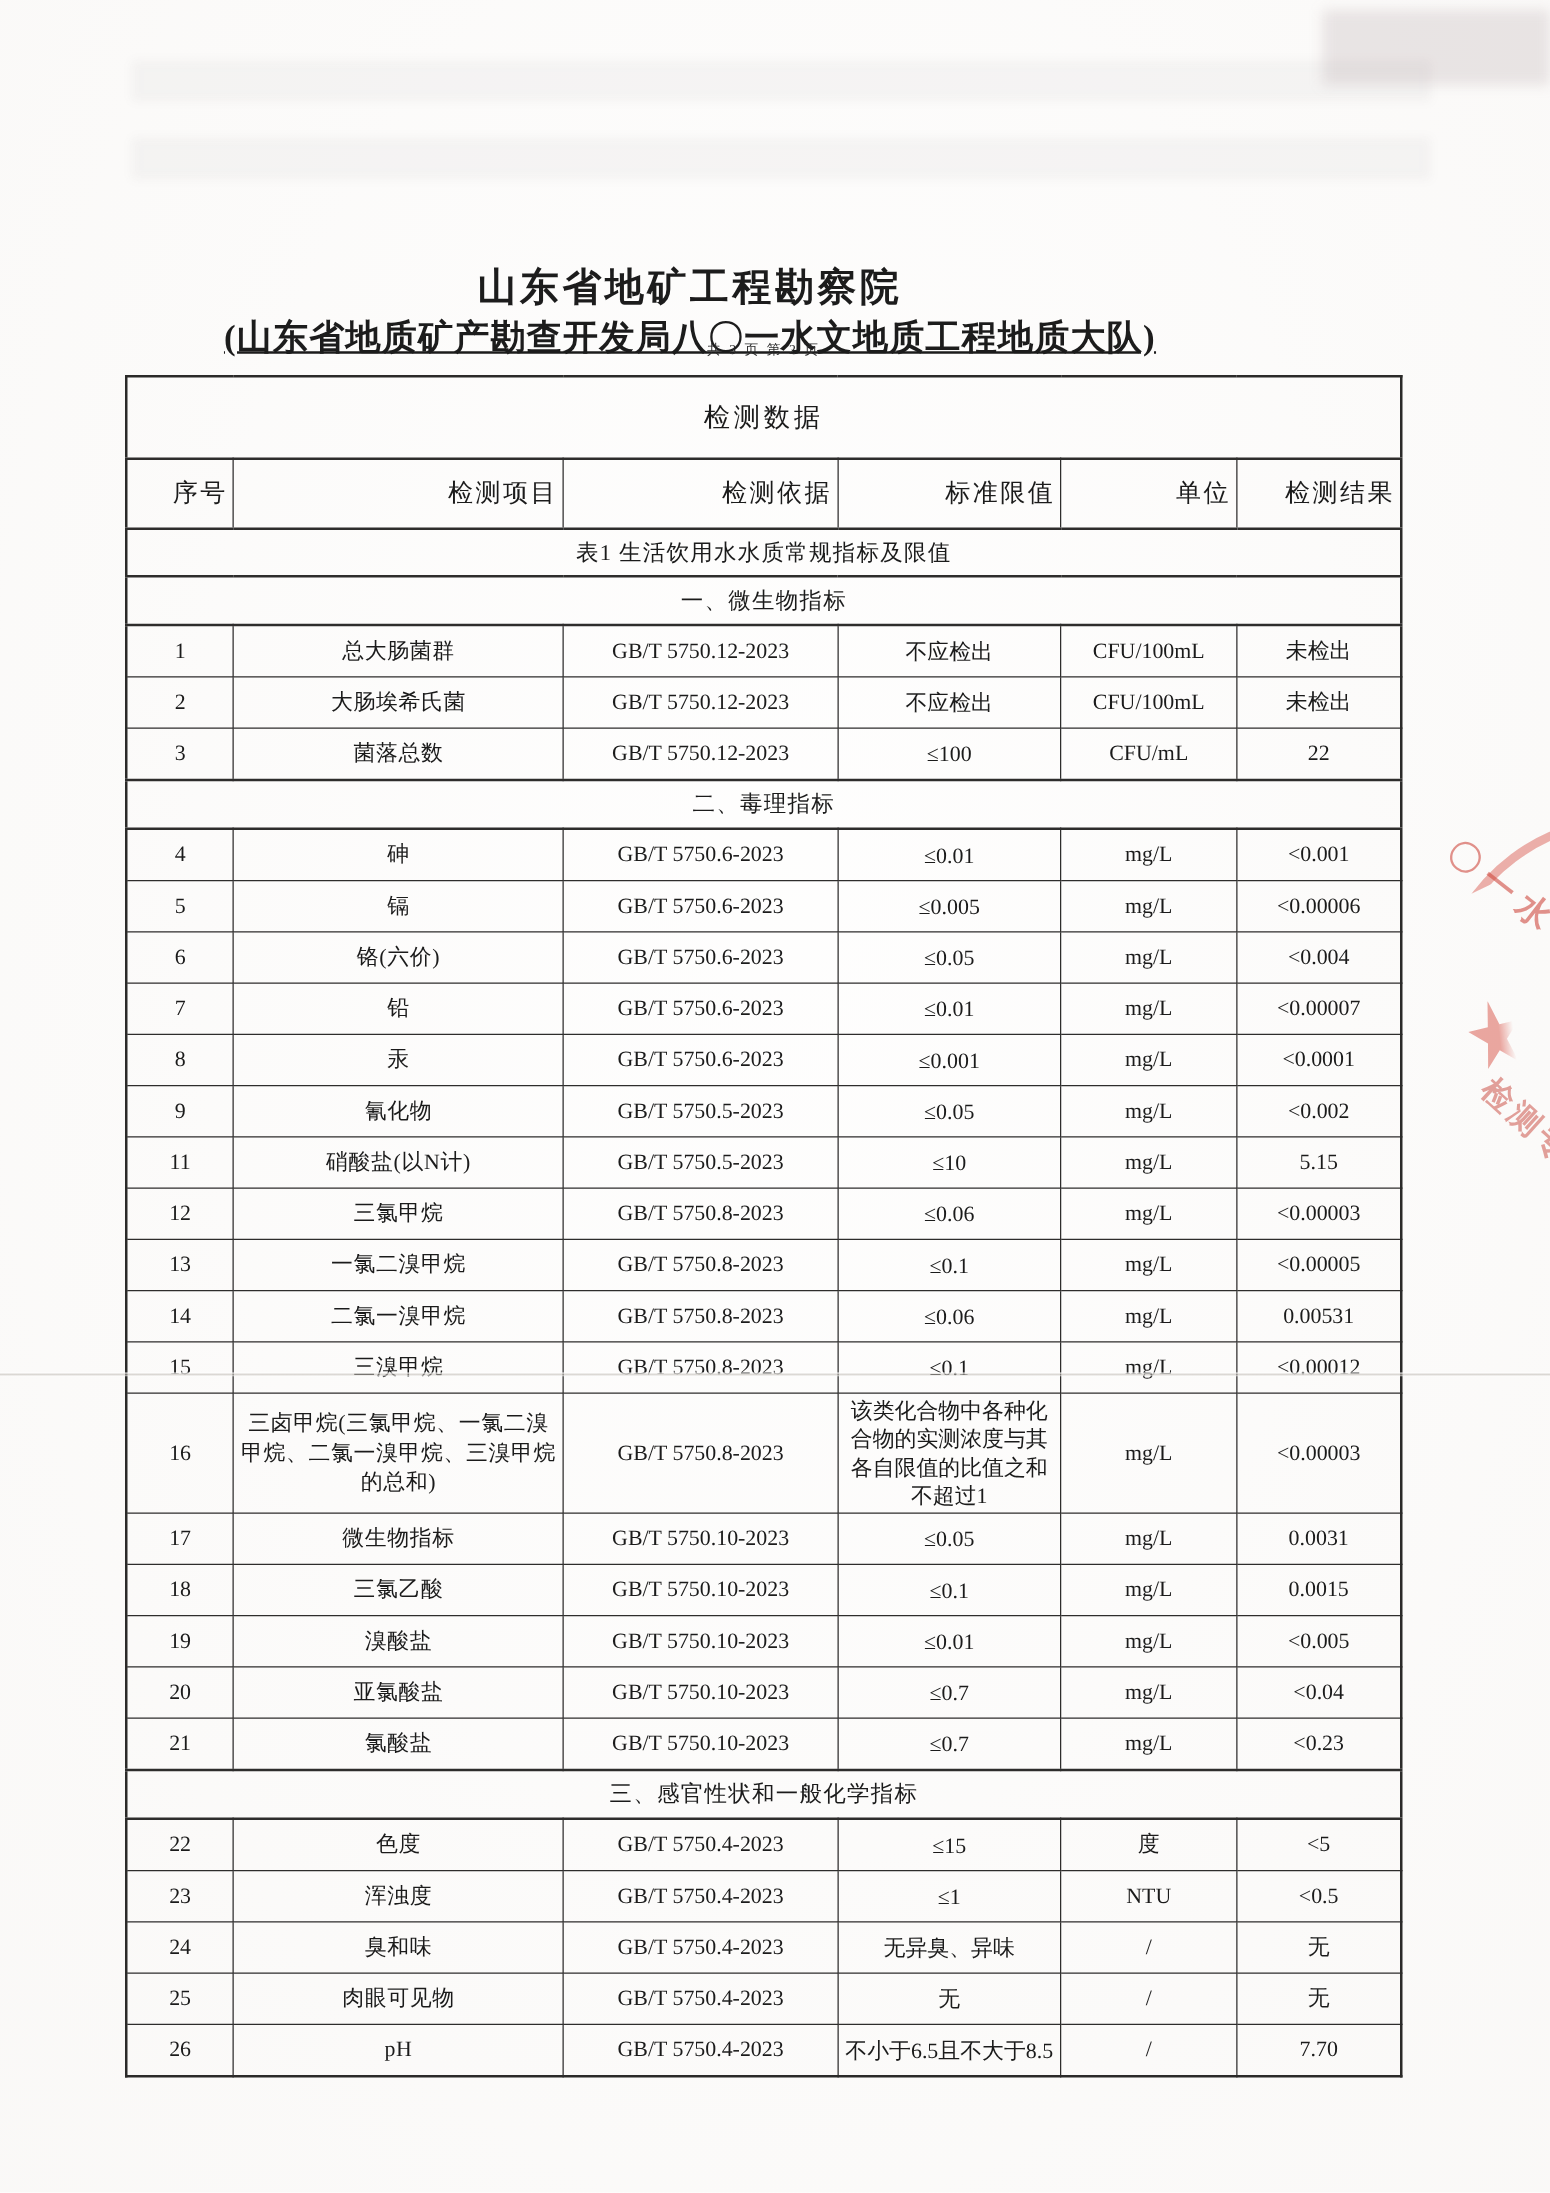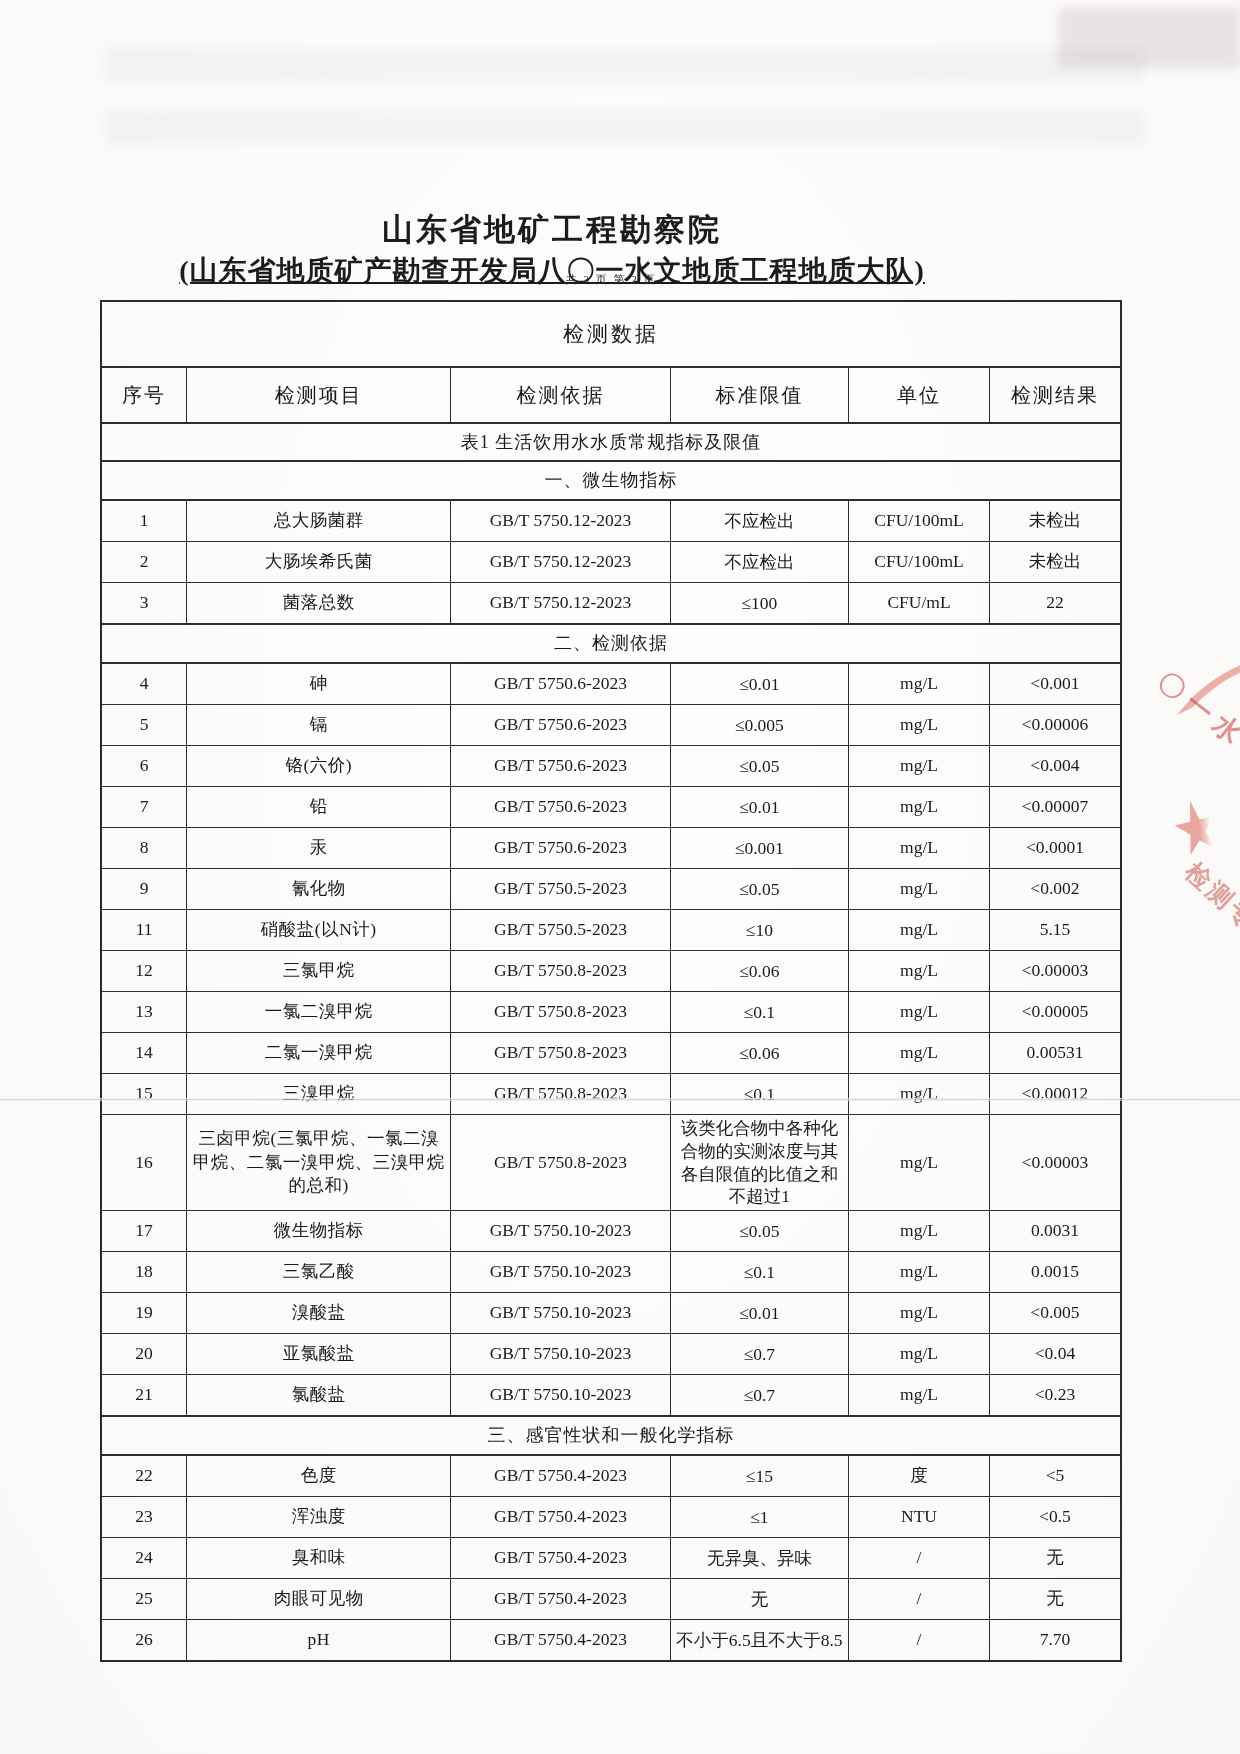--- a/index.html
+++ b/index.html
@@ -39,21 +39,21 @@
   }
   table.report td, table.report th{
     border:1.5px solid #2e2d2c;
     text-align:center;vertical-align:middle;
     font-weight:normal;color:#1b1b1b;
     padding:2px 4px;line-height:1.35;
     overflow:hidden;
   }
   table.report{border:2.5px solid #2b2a29;}
   tr.title-row td{height:60px;font-size:21px;letter-spacing:3px;border-bottom-width:2px;}
-  tr.header-row th{height:50px;font-size:20px;letter-spacing:2px;border-bottom-width:2px;}
+  tr.header-row th{height:50px;font-size:20px;letter-spacing:2px;border-bottom-width:2px;text-align:right;}
   tr.subtitle-row td{height:32px;font-size:18px;letter-spacing:1px;border-top-width:2px;border-bottom-width:2px;}
   tr.section-row td{height:33px;font-size:18px;letter-spacing:1px;border-top-width:2px;border-bottom-width:2px;}
   tr.data-row td{height:36px;font-size:17.5px;}
   tr.data-row td.c-item{letter-spacing:.5px;}
   tr.data-row td.c-limit{line-height:1.3;}
   
   .crease{
     position:absolute;left:0;top:1098px;width:1240px;height:3px;
     background:linear-gradient(180deg, rgba(255,255,255,.9), rgba(190,185,178,.55) 55%, rgba(255,255,255,.7));
   }
@@ -148,21 +148,21 @@
         </tr>
         <tr class="data-row">
           <td class="c-no">3</td>
           <td class="c-item">菌落总数</td>
           <td class="c-method">GB/T 5750.12-2023</td>
           <td class="c-limit">≤100</td>
           <td class="c-unit">CFU/mL</td>
           <td class="c-result">22</td>
         </tr>
         <tr class="section-row">
-          <td colspan="6">二、检测依据</td>
+          <td colspan="6">二、毒理指标</td>
         </tr>
         <tr class="data-row">
           <td class="c-no">4</td>
           <td class="c-item">砷</td>
           <td class="c-method">GB/T 5750.6-2023</td>
           <td class="c-limit">≤0.01</td>
           <td class="c-unit">mg/L</td>
           <td class="c-result">&lt;0.001</td>
         </tr>
         <tr class="data-row">

